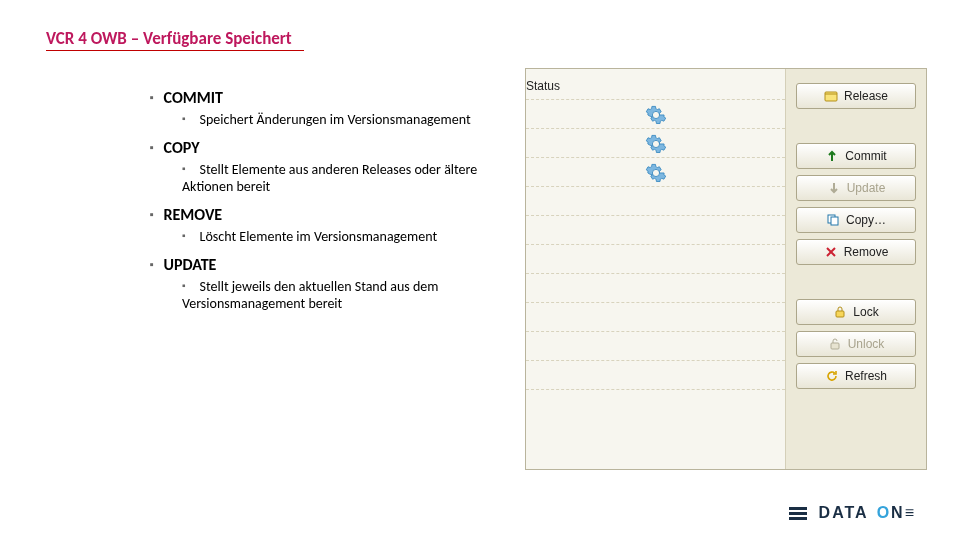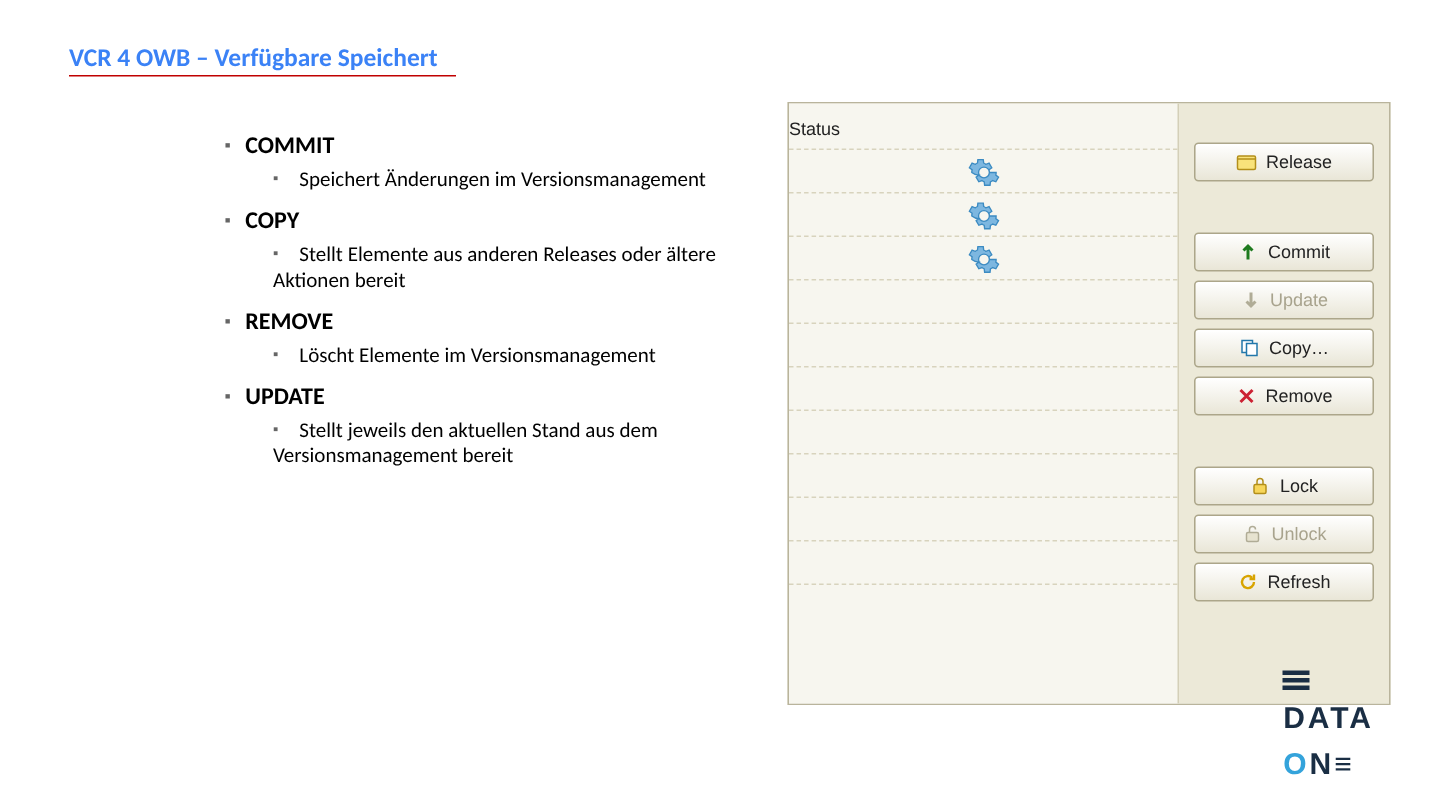--- a/index.html
+++ b/index.html
@@ -17,21 +17,21 @@
     width: 960px;
     height: 540px;
   }
   .title {
     position: absolute;
     top: 28px;
     left: 46px;
     font-size: 17px;
     font-weight: 700;
   }
-  .title .red { color: #3b82f6; text-align: center; }
+  .title .red { color: #be185d; text-align: center; }
   .underline {
     position: absolute;
     top: 50px;
     left: 46px;
     height: 1px;
     width: 258px;
     background: #c00000;
   }
   .content {
     position: absolute;
@@ -99,21 +99,21 @@
     height: 24px;
   }
   .gear svg { width: 24px; height: 24px; }
   .row-divider {
     border-top: 1px dashed #d8d3bd;
     height: 28px;
   }
   .panel-right {
     width: 120px;
     background: #ece9d8;
-    padding: 26px 10px;
+    padding: 14px 10px;
     display: flex;
     flex-direction: column;
     gap: 6px;
     font-family: Tahoma, sans-serif;
   }
   .spacer { flex: 0 0 22px; }
   .btn {
     height: 24px;
     background: linear-gradient(#fff, #e9e6d7);
     border: 1px solid #aca68a;
@@ -133,28 +133,27 @@
     width: 14px;
     height: 14px;
     display: inline-block;
   }
   .btn .label { }
   .logo {
     position: absolute;
     right: 44px;
     bottom: 18px;
     display: flex;
-    align-items: flex-start;
+    align-items: center;
     gap: 8px;
     font-family: Arial, sans-serif;
     font-weight: 700;
-    font-size: 20px;
+    font-size: 16px;
     letter-spacing: 2px;
     color: #1a2e44;
-    flex-direction: column;
   }
   .logo .stack {
     display: inline-flex;
     flex-direction: column;
     gap: 2px;
     margin-right:4px;
   }
   .logo .stack span {
     width: 18px;
     height: 3px;

